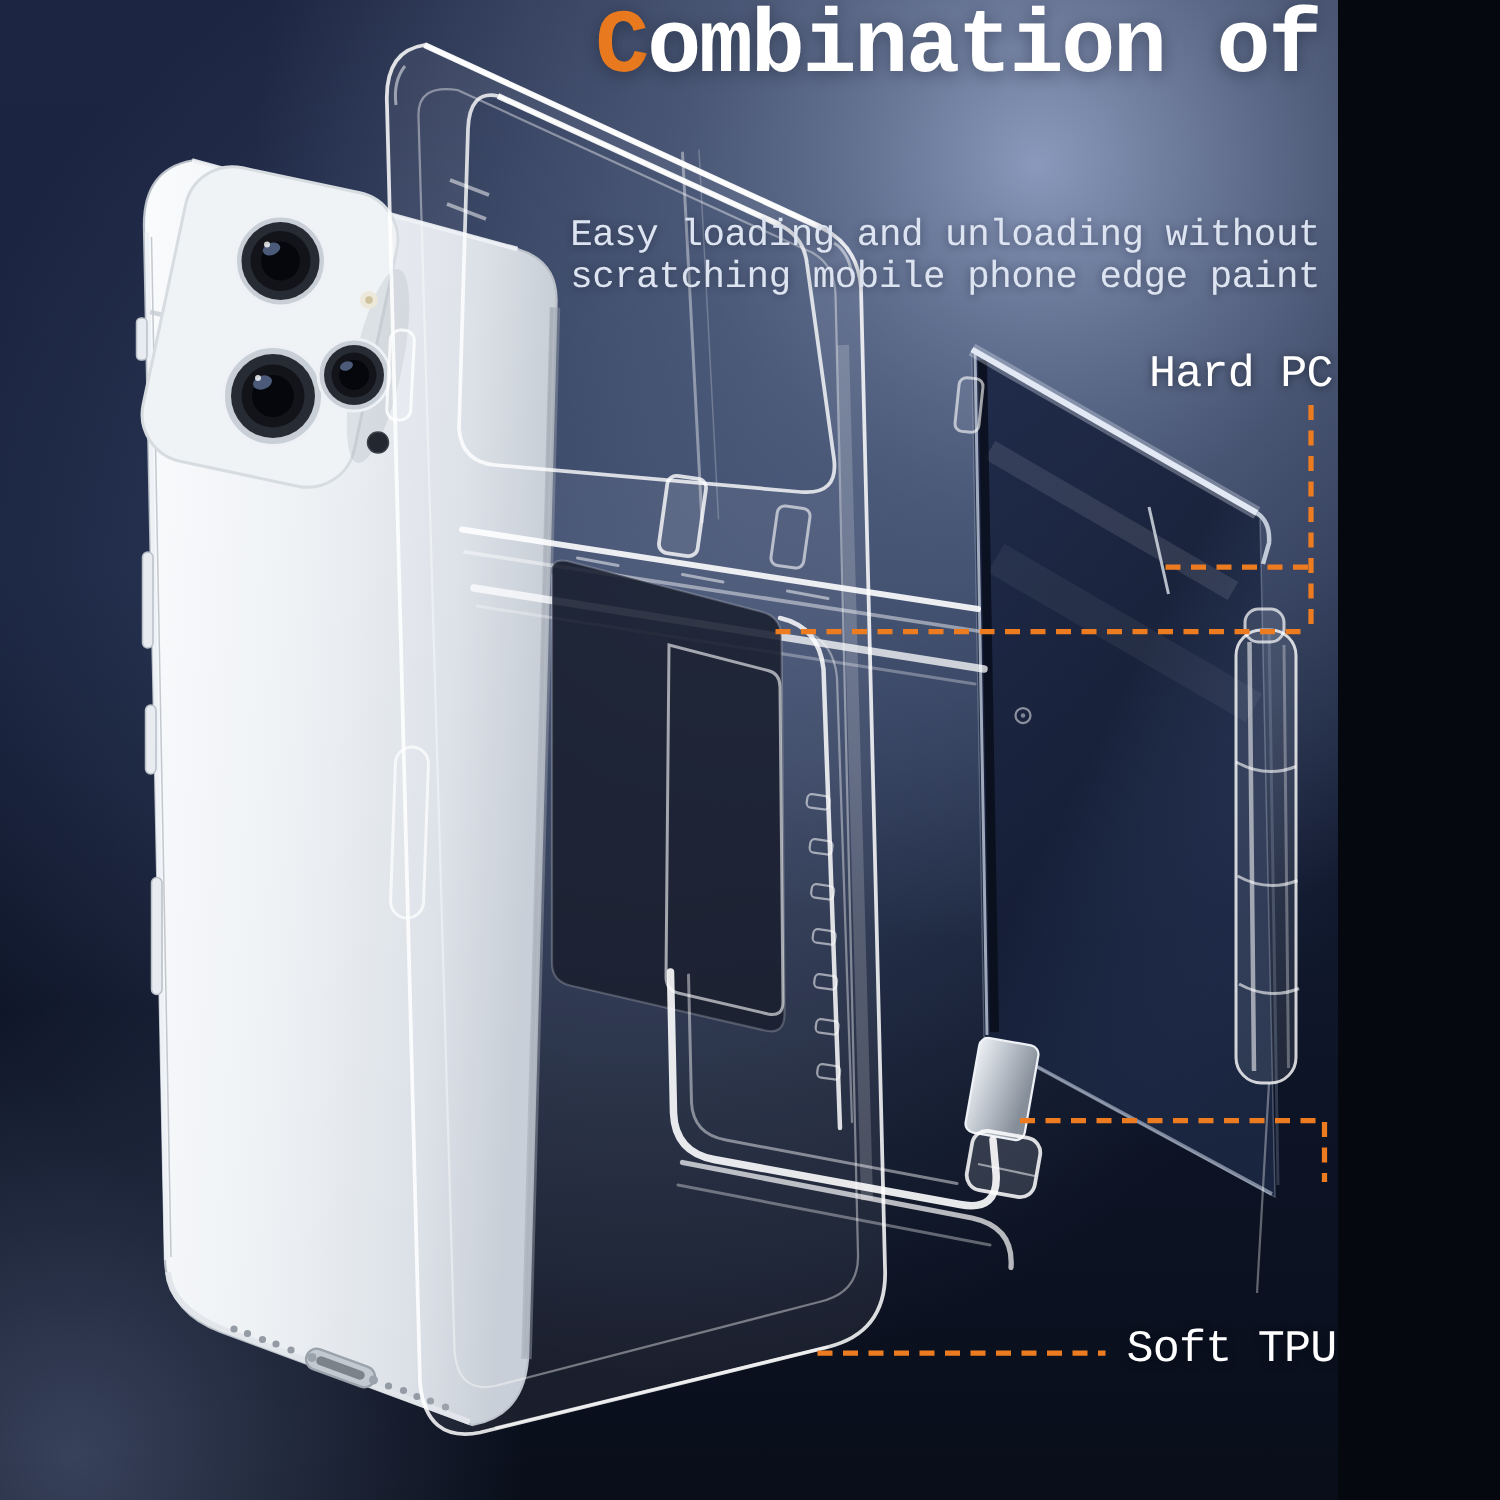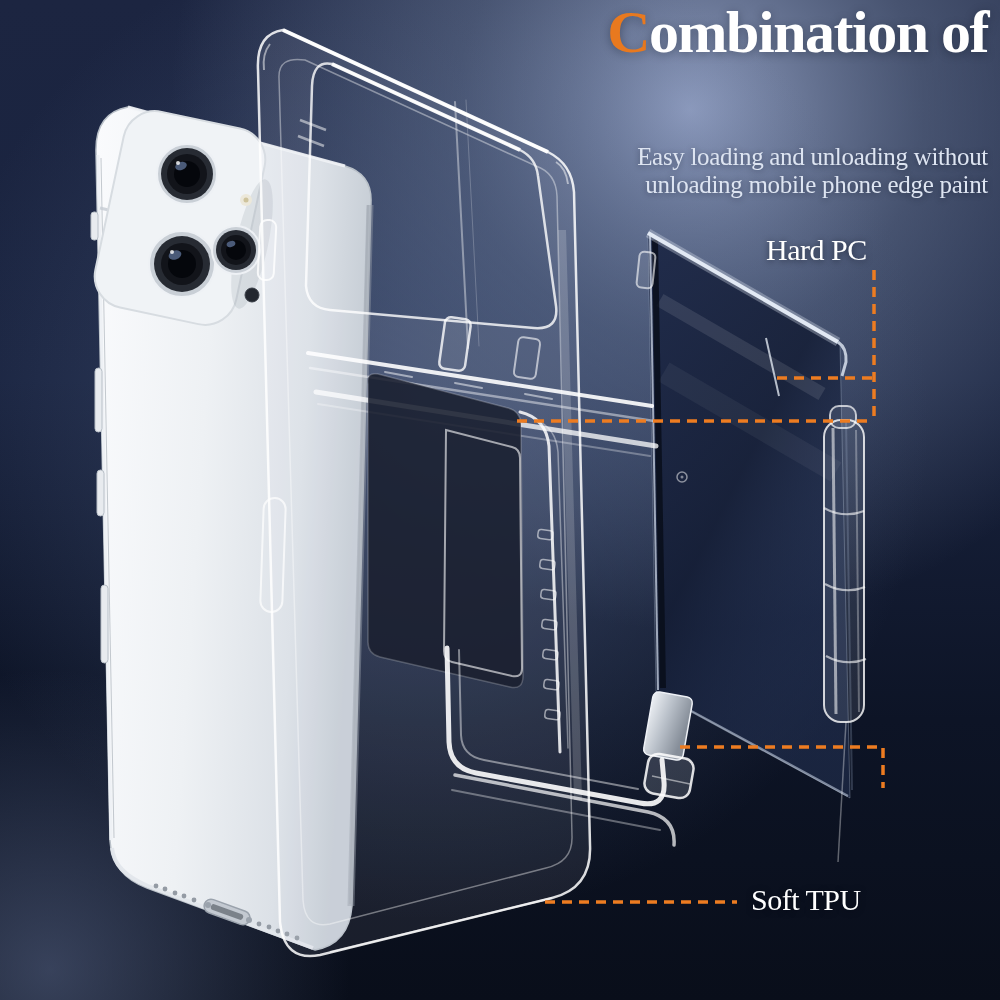--- a/index.html
+++ b/index.html
@@ -1,30 +1,30 @@
 <!DOCTYPE html>
 <html><head>
 <meta charset="utf-8">
 <style>
   html,body{margin:0;padding:0;background:#05080f;}
   .stage{
-    position:relative;width:1000px;height:1000px;overflow:hidden;
-    font-family:Liberation Serif, serif;
+    position:relative;width:892px;height:1000px;overflow:hidden;
+    font-family:Liberation Mono, monospace;
     -webkit-font-smoothing:antialiased;
   }
   .stage svg{position:absolute;inset:0;display:block;}
   .overlay{position:absolute;color:#fff;}
   .headline{
     top:0px;right:12px;text-align:right;
     font-size:60px;font-weight:bold;line-height:65px;letter-spacing:-1.5px;
     color:#ffffff;text-shadow:0 2px 10px rgba(10,16,30,.35);
   }
   .headline .accent{color:#E8791F;}
   .subtitle{
-    top:143px;right:12px;text-align:right;
+    top:143px;right:12px;
     font-size:25px;font-weight:normal;line-height:28px;letter-spacing:-.3px;
     color:#dde4f1;text-shadow:0 1px 6px rgba(10,16,30,.4);
   }
   .callout-label{
     font-size:30px;letter-spacing:-.5px;color:#ffffff;white-space:pre;
     text-shadow:0 1px 6px rgba(5,9,18,.55);
   }
   .label-hardpc{top:233px;left:766px;}
   .label-shaft{top:791px;left:728px;}
   .label-softtpu{top:883px;left:751px;text-align:right;}
@@ -237,19 +237,19 @@
     <path d="M545 902 H737"></path>
   </g>
 </svg>
 
 <div class="overlay headline">
   <div><span class="accent">C</span><span>ombination of</span></div>
 </div>
 
 <div class="overlay subtitle">
   <div>Easy loading and unloading without</div>
-  <div>unloading mobile phone edge paint</div>
+  <div>scratching mobile phone edge paint</div>
 </div>
 
 <div class="overlay callout-label label-hardpc">Hard PC</div>
 <div class="overlay callout-label label-softtpu">Soft TPU</div>
 
 </div>
 
 </body></html>

